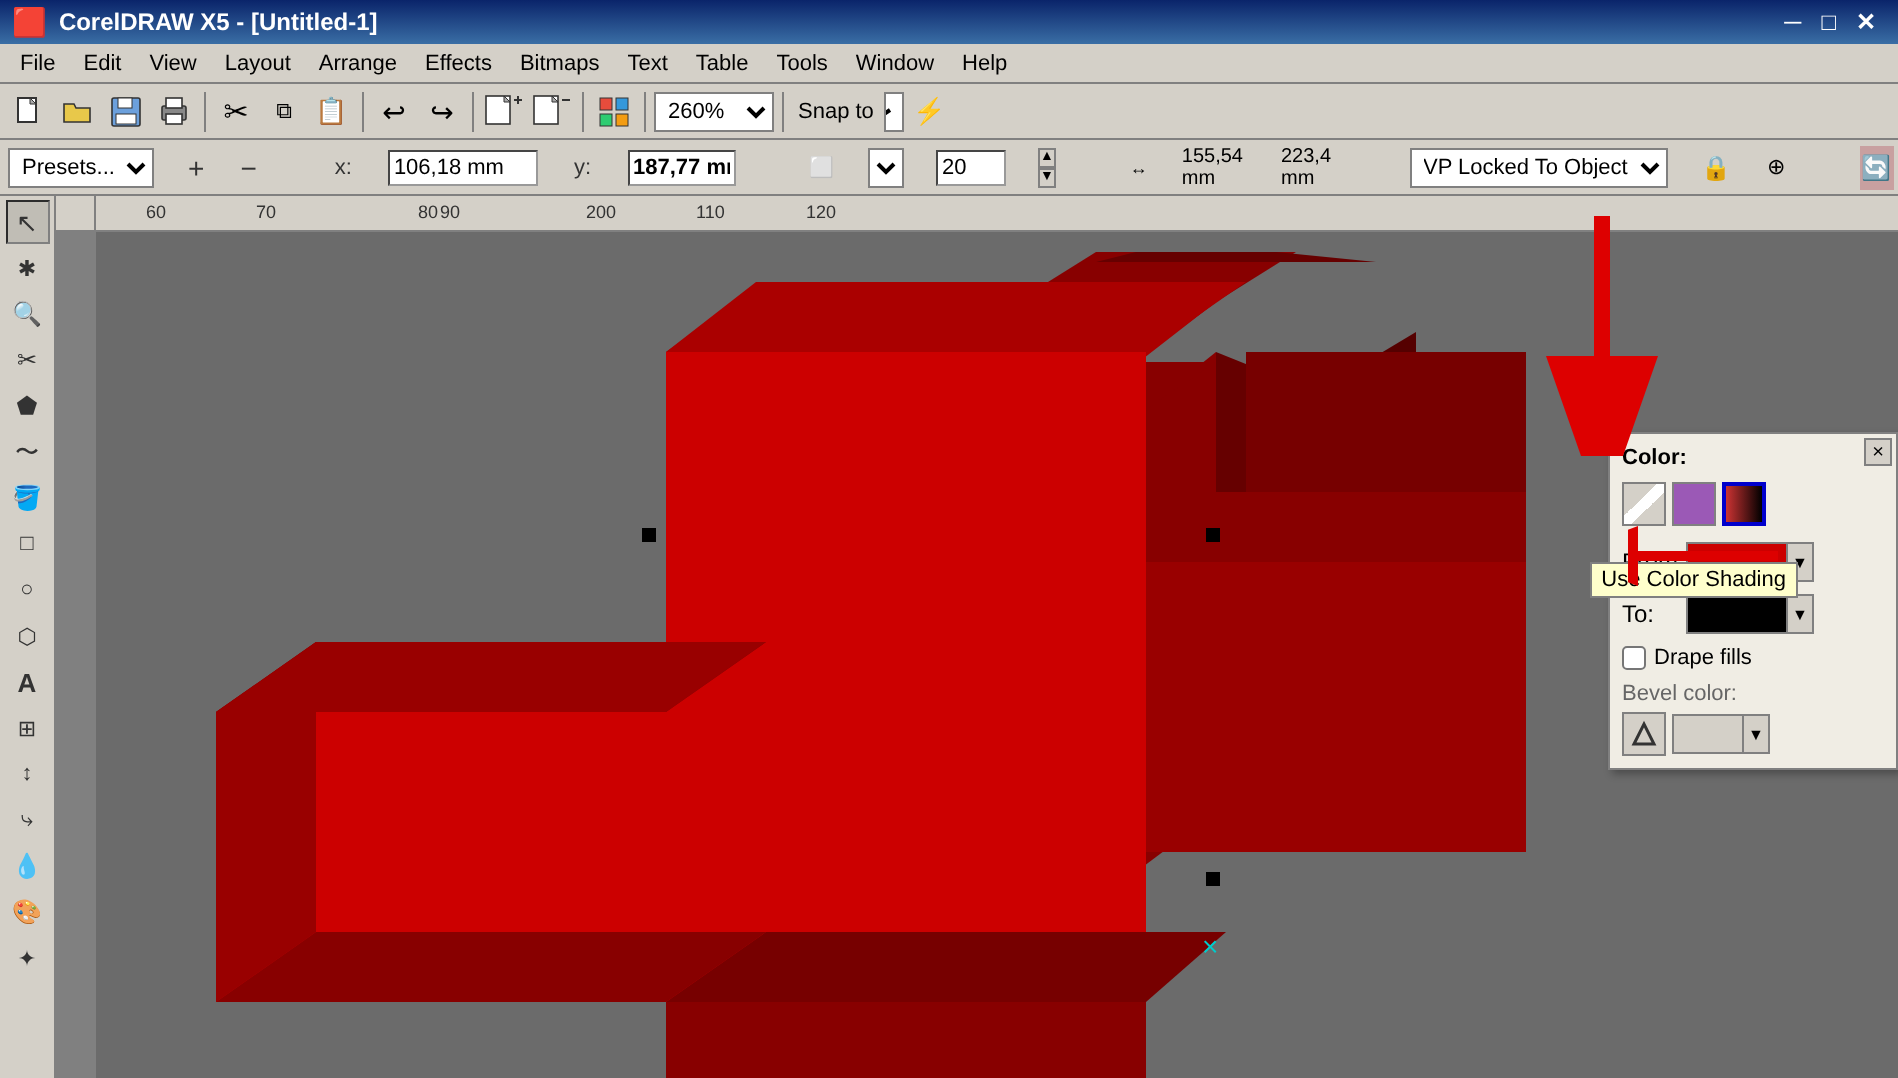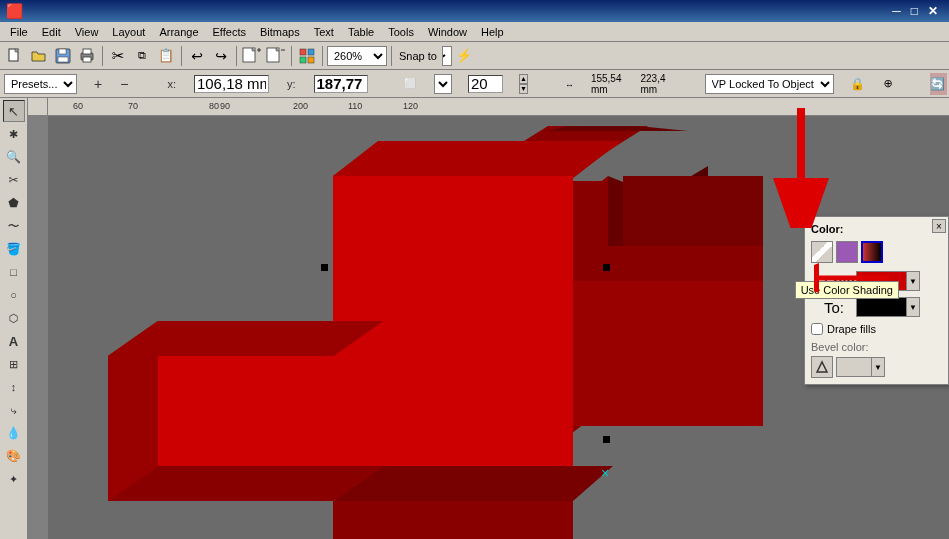--- a/index.html
+++ b/index.html
@@ -65,21 +65,21 @@
       display: flex;
       align-items: center;
       padding: 2px 4px;
       border-bottom: 1px solid #808080;
       gap: 16px;
     }
     .coord-label { font-size: 11px; color: #333; padding: 0 2px; }
     .coord-input {
       width: 80px; height: 18px;
       border: 1px inset #999; background: white;
-      font-size: 15px; padding: 0 2px;
+      font-size: 11px; padding: 0 2px;
     }
 
     
     #main-area {
       display: flex;
       height: calc(539px - 22px - 20px - 28px - 28px);
     }
 
     
     #left-toolbox {
@@ -196,24 +196,23 @@
       cursor: pointer;
     }
     .color-swatch.active { border: 2px solid #0000ff; }
     .panel-row {
       display: flex;
       align-items: center;
       margin-bottom: 6px;
       gap: 4px;
     }
     .panel-row-label {
-      font-size: 15px;
+      font-size: 12px;
       width: 28px;
       flex-shrink: 0;
-      margin-left: 13px;
     }
     .color-picker-dropdown {
       display: flex;
       align-items: center;
     }
     .color-picker-main {
       width: 36px; height: 20px;
       border: 1px solid #808080;
       border-right: none;
       cursor: pointer;
@@ -270,20 +269,21 @@
       color: #333;
       left: 1px;
       writing-mode: horizontal-tb;
     }
   </style>
 </head>
 <body>
 
 <div id="title-bar">
   <span style="margin-right:6px; font-size:14px;">🟥</span>
+  <span>CorelDRAW X5 - [Untitled-1]</span>
   <div style="flex:1"></div>
   <span style="cursor:pointer; padding:0 5px;">─</span>
   <span style="cursor:pointer; padding:0 5px;">□</span>
   <span style="cursor:pointer; padding:0 5px;">✕</span>
 </div>
 
 <div id="menu-bar">
   <span class="menu-item">File</span>
   <span class="menu-item">Edit</span>
   <span class="menu-item">View</span>

